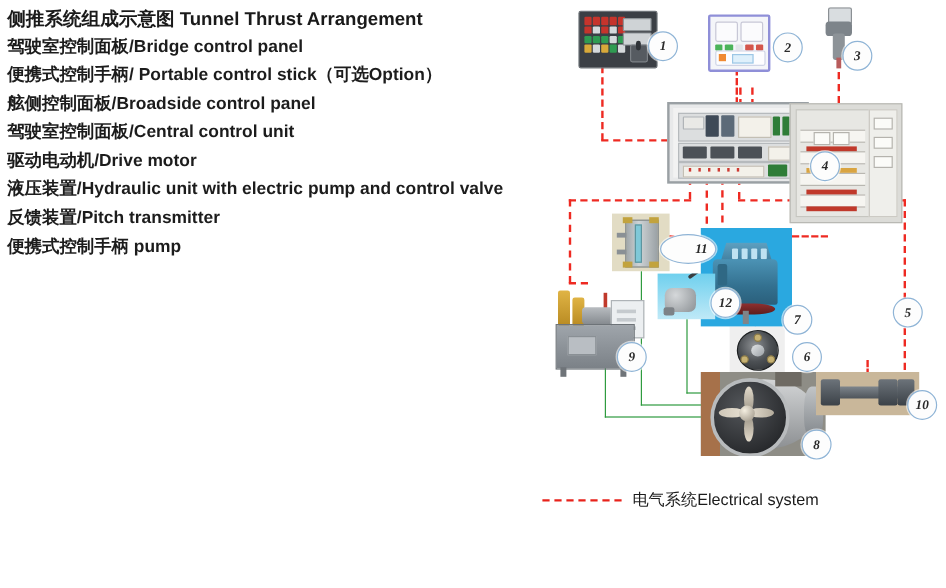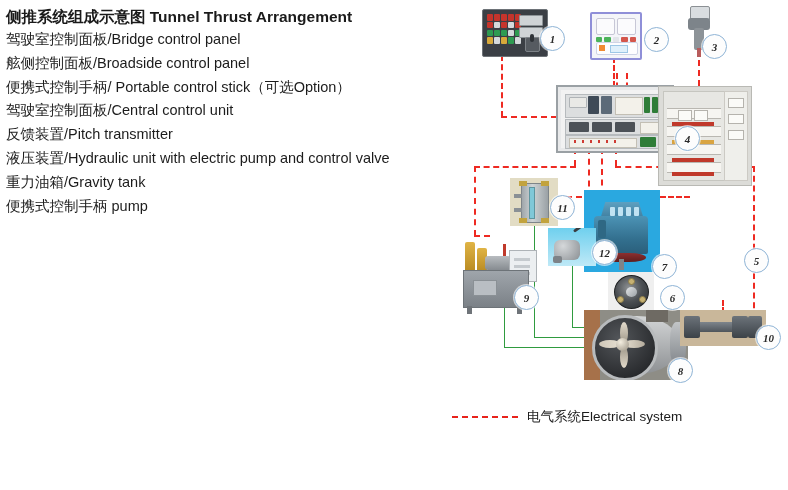--- a/index.html
+++ b/index.html
@@ -13,21 +13,21 @@
   }
   #root{position:relative;width:788px;height:360px;}
 
   
   .text-panel{position:absolute;left:6px;top:6px;width:450px;}
   .doc-title{
     font-size:15.5px;font-weight:bold;line-height:22px;
     white-space:nowrap;letter-spacing:0px;
   }
   .item-line{
-    font-size:14.5px;font-weight:normal;line-height:23.8px;
+    font-size:14.5px;font-weight:bold;line-height:23.8px;
     white-space:nowrap;color:#1c1c1c;
   }
 
   
   .key{position:absolute;left:452px;top:404px;width:330px;}
   .key-row{display:flex;align-items:center;height:26px;}
   .key-swatch{width:66px;height:0;position:relative;margin-right:9px;flex:0 0 66px;}
   .key-swatch i{position:absolute;left:0;top:-1px;width:66px;height:0;display:block;}
   .sw-elec{border-top:2px dashed #e8221b;}
   .sw-hyd{border-top:1.6px solid #2f9b3f;}
@@ -193,26 +193,26 @@
   .p12 .knb{position:absolute;left:5px;top:28px;width:9px;height:7px;background:#7d8287;border-radius:2px;}
 </style>
 </head>
 <body>
 
 <div id="root">
 
   <div class="text-panel">
     <div class="doc-title">侧推系统组成示意图 Tunnel Thrust Arrangement</div>
     <div class="item-line">驾驶室控制面板/Bridge control panel</div>
+    <div class="item-line">便携式控制手柄/ Portable control stick（可选Option）</div>
     <div class="item-line">舷侧控制面板/Broadside control panel</div>
-    <div class="item-line">便携式控制手柄/ Portable control stick（可选Option）</div>
     <div class="item-line">驾驶室控制面板/Central control unit</div>
+    <div class="item-line">驱动电动机/Drive motor</div>
+    <div class="item-line">液压装置/Hydraulic unit with electric pump and control valve</div>
     <div class="item-line">反馈装置/Pitch transmitter</div>
-    <div class="item-line">液压装置/Hydraulic unit with electric pump and control valve</div>
-    <div class="item-line">重力油箱/Gravity tank</div>
     <div class="item-line">便携式控制手柄 pump</div>
   </div>
 
   <div class="key">
     <div class="key-row">
       <span class="key-swatch">
           <i class="sw-elec"></i>
         </span>
       <span class="key-label">电气系统Electrical system</span>
     </div>
@@ -427,21 +427,21 @@
     <div class="ph p11">
       <div class="body"></div>
       <div class="gl"></div>
       <div class="cap2" style="left:9px;top:3px;width:8px;height:5px;"></div>
       <div class="cap2" style="left:31px;top:3px;width:8px;height:5px;"></div>
       <div class="cap2" style="left:9px;bottom:3px;width:8px;height:5px;"></div>
       <div class="cap2" style="left:31px;bottom:3px;width:8px;height:5px;"></div>
       <div class="nz" style="top:16px;"></div>
       <div class="nz" style="top:30px;"></div>
     </div>
-    <div class="badge" style="left:94px;top:195px;">11</div>
+    <div class="badge" style="left:94px;top:195px;padding-left:22px;">11</div>
 
     <div class="ph p12">
       <div class="bodyp"></div>
       <div class="hnd"></div>
       <div class="knb"></div>
     </div>
     <div class="badge" style="left:136px;top:240px;">12</div>
 
   </div>
 </div>

